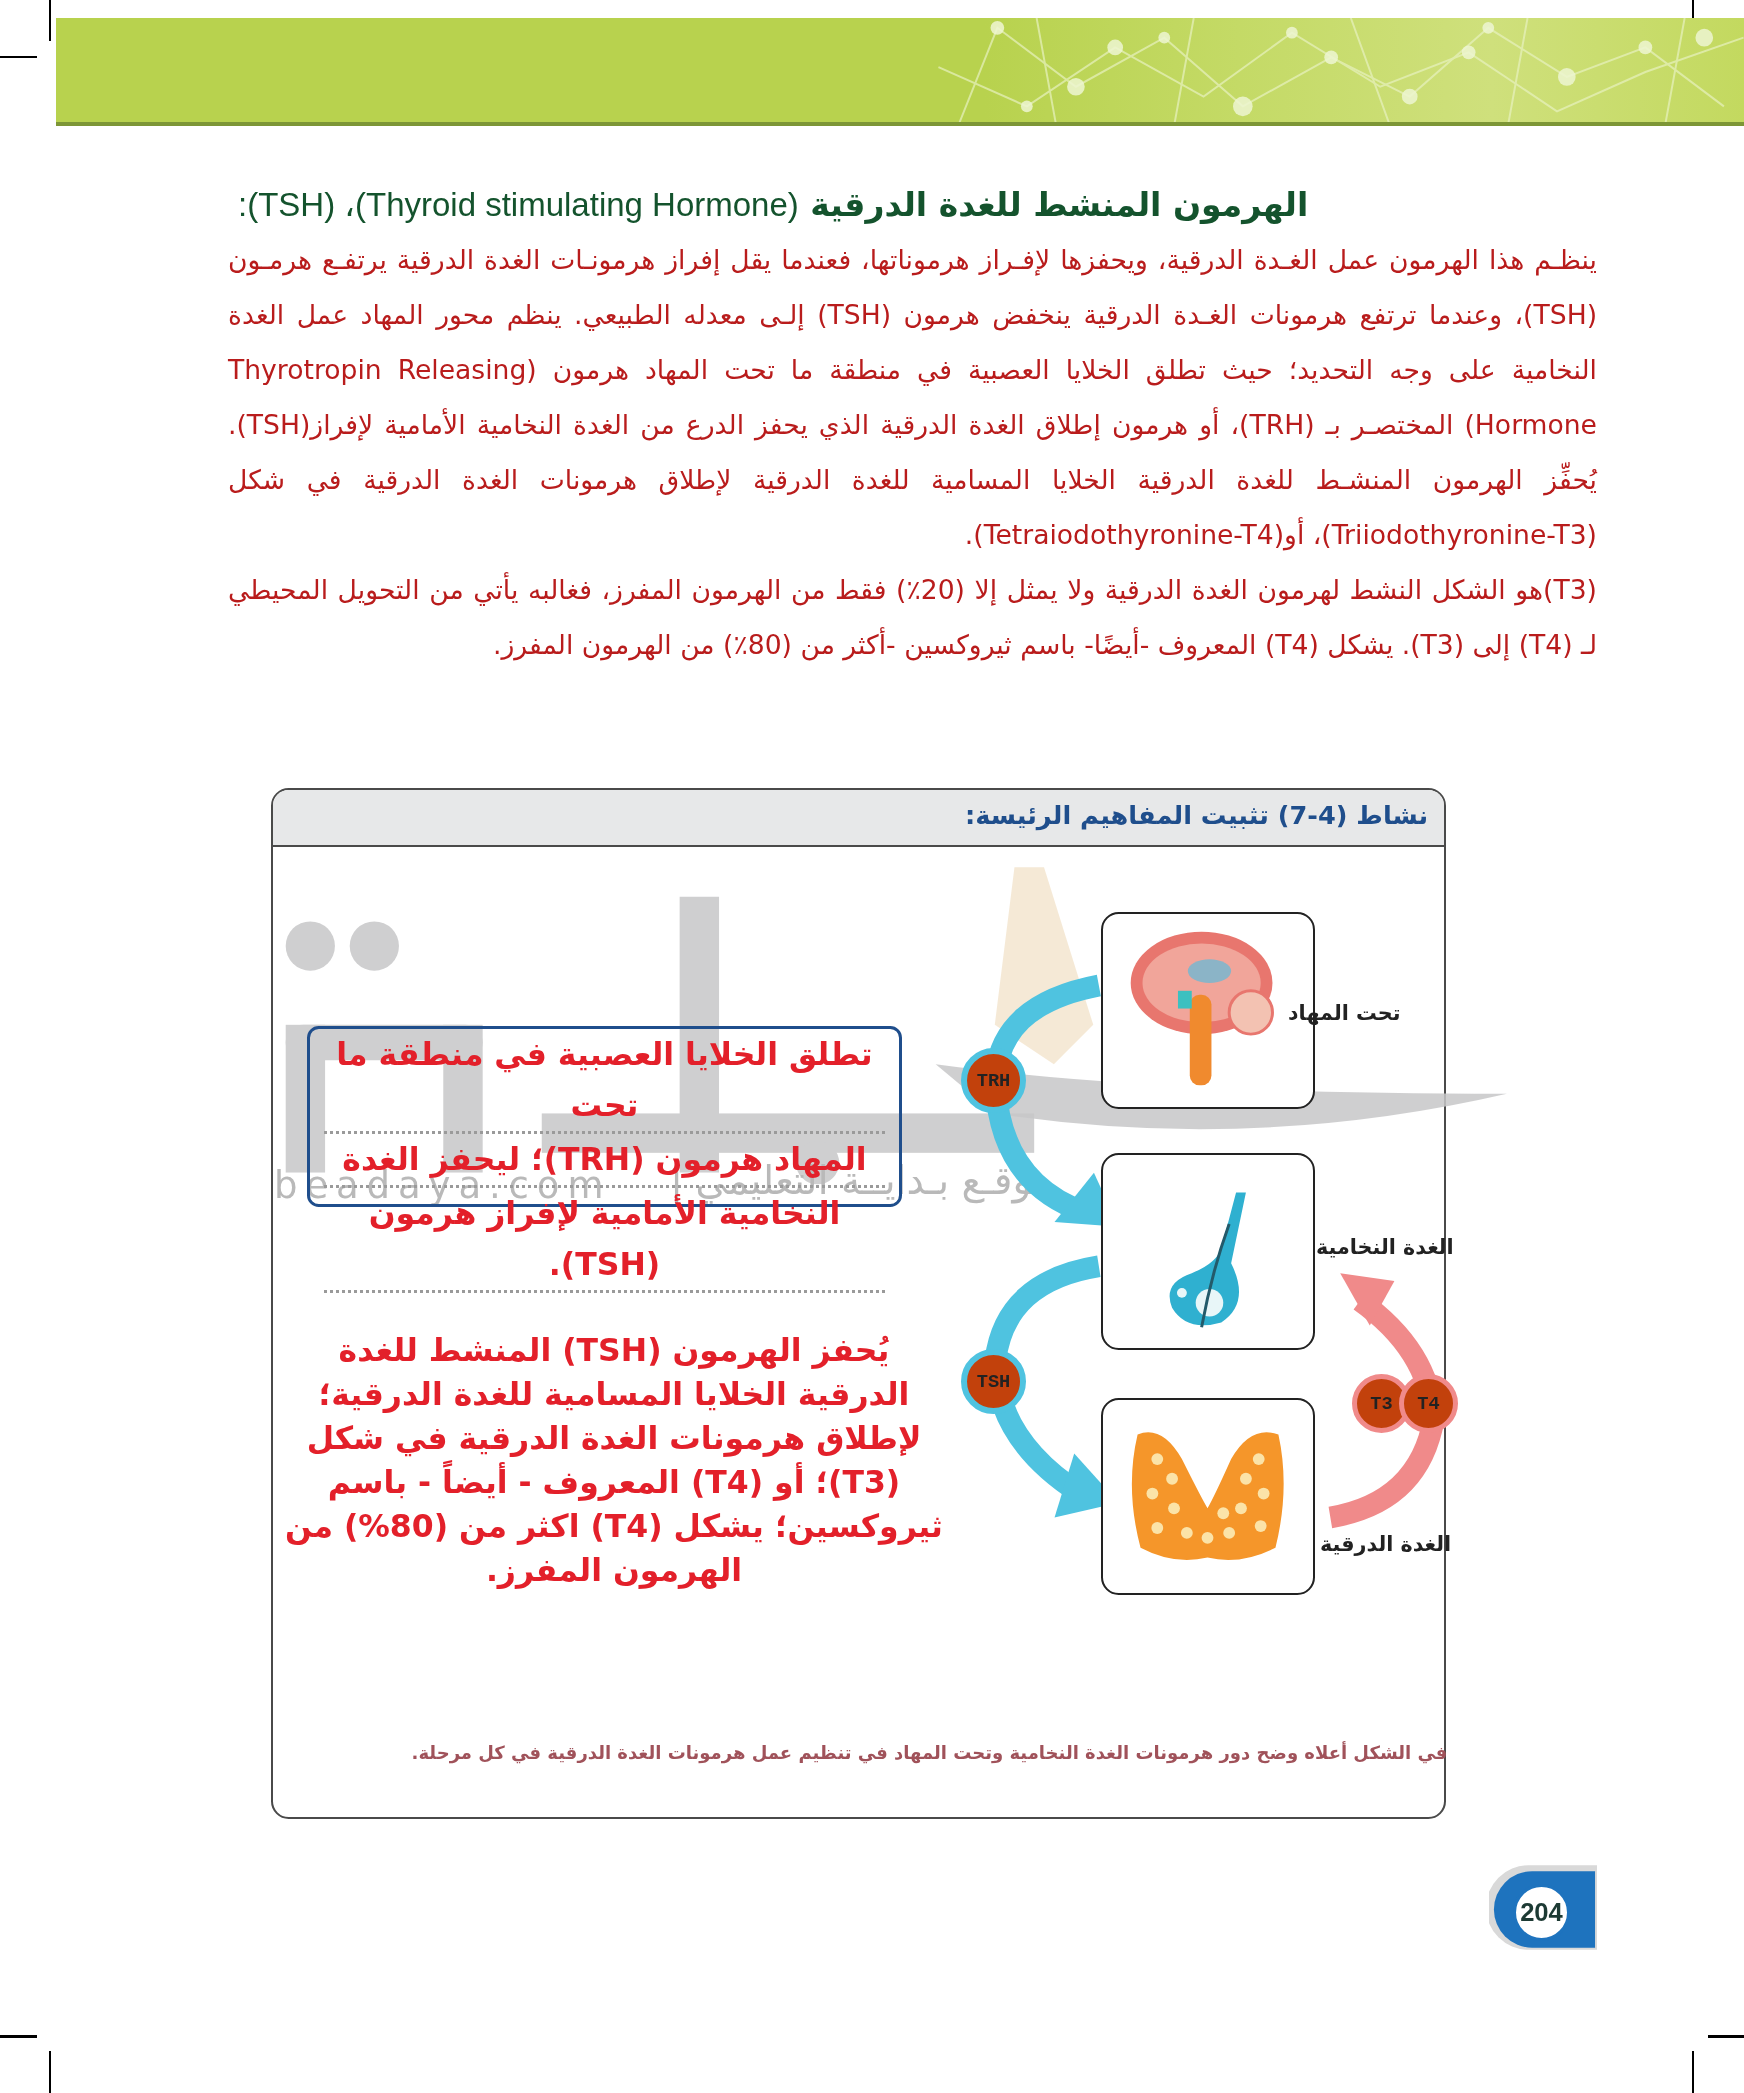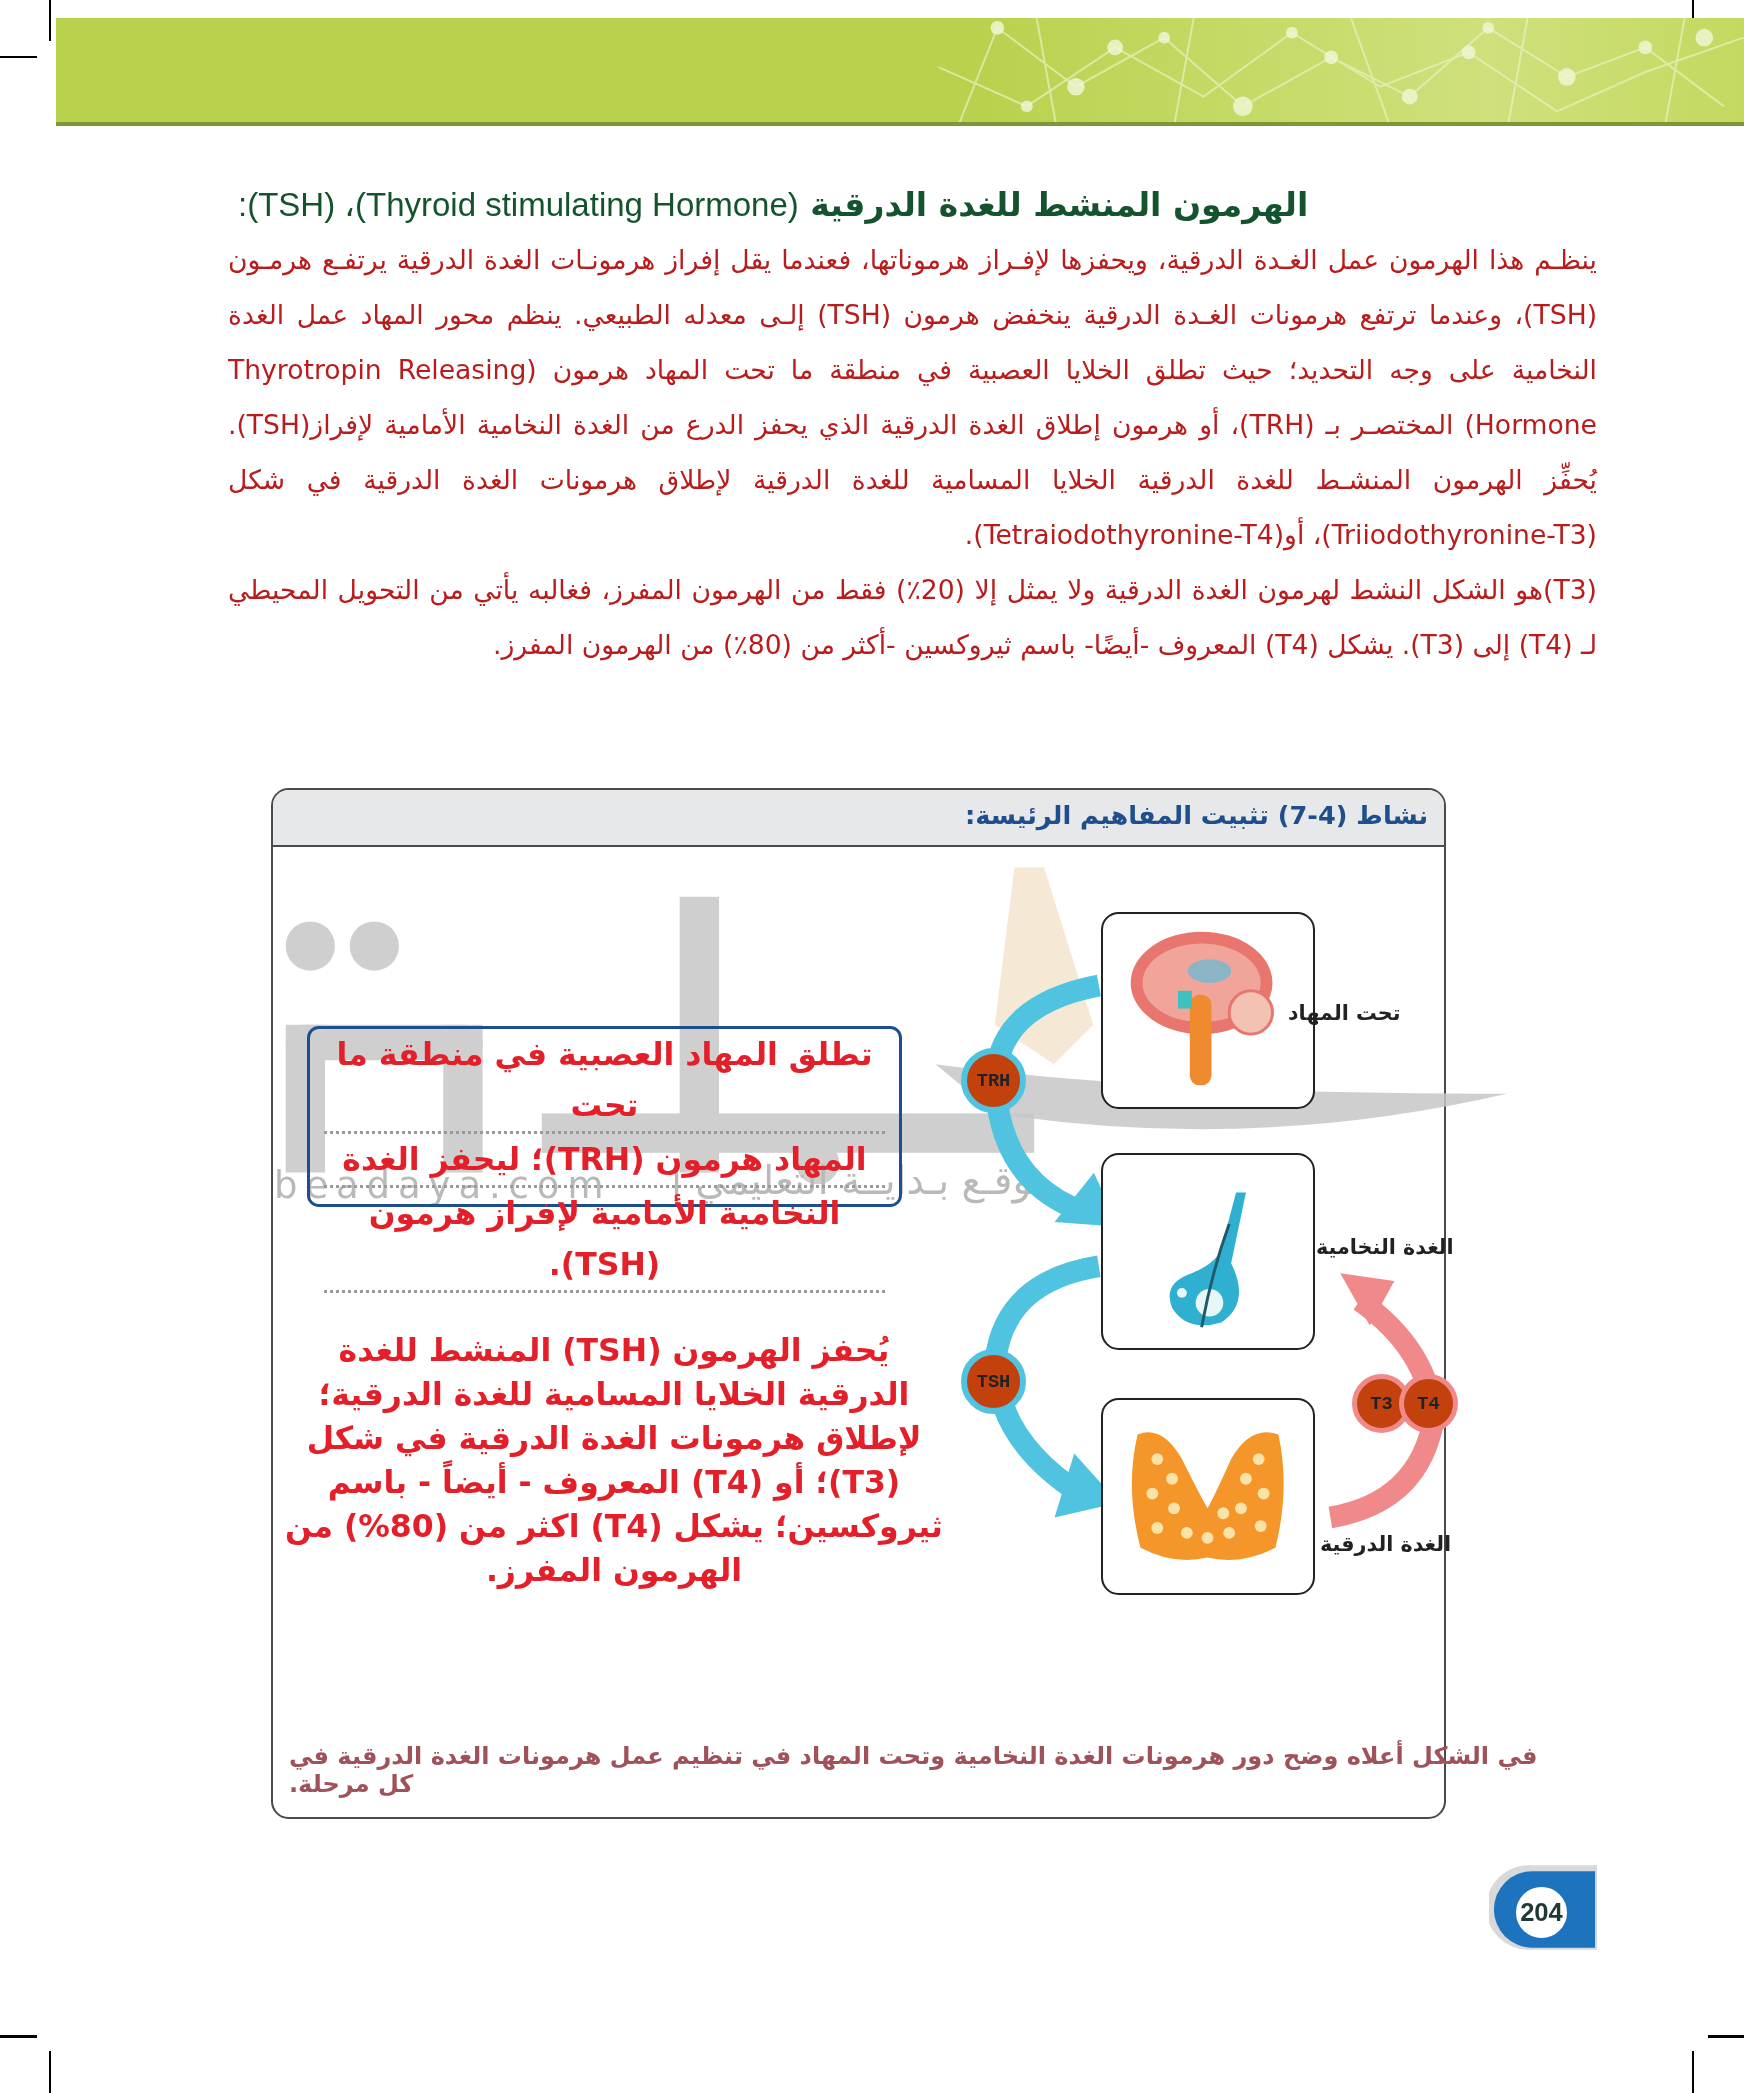--- a/index.html
+++ b/index.html
@@ -89,22 +89,22 @@
   .answer1 .line:last-child { border-bottom: 3px dotted #9a9a9a; }
   .answer2 {
     position: absolute; left: 284px; top: 1328px; width: 660px;
     direction: rtl; text-align: center;
     font-family: "DejaVu Sans", sans-serif; font-weight: bold; font-size: 31.5px;
     color: #e3202a; line-height: 44px;
   }
 
   .question {
     position: absolute; right: 175px; top: 1742px; width: 1281px;
-    direction: rtl; text-align: left;
-    font-family: "DejaVu Sans", sans-serif; font-size: 24px; font-weight: bold; color: #a0525a;
+    direction: rtl; text-align: center;
+    font-family: "DejaVu Sans", sans-serif; font-size: 18px; font-weight: bold; color: #a0525a;
   }
 
   
   .page-badge {
     position: absolute; left: 1489px; top: 1865px; width: 108px; height: 85px;
   }
   .page-num {
     position: absolute; left: 1513px; top: 1884px; width: 57px; height: 57px;
     border-radius: 50%; background: #fff; border: 3px solid #1e73be;
     display: flex; align-items: center; justify-content: center;
@@ -247,21 +247,21 @@
         <circle cx="122" cy="115" r="6"></circle>
     </g>
   </svg>
 </div>
 
 <div class="glabel" style="left:1288px;top:1001px;">تحت المهاد</div>
 <div class="glabel" style="left:1316px;top:1235px;">الغدة النخامية</div>
 <div class="glabel" style="left:1320px;top:1532px;">الغدة الدرقية</div>
 
 <div class="answer1">
-  <div class="line">تطلق المهاد العصبية في منطقة ما تحت</div>
+  <div class="line">تطلق الخلايا العصبية في منطقة ما تحت</div>
   <div class="line">المهاد هرمون (TRH)؛ ليحفز الغدة</div>
   <div class="line">النخامية الأمامية لإفراز هرمون (TSH).</div>
 </div>
 
 <div class="answer2">يُحفز الهرمون (TSH) المنشط للغدة الدرقية الخلايا المسامية للغدة الدرقية؛ لإطلاق هرمونات الغدة الدرقية في شكل (T3)؛ أو (T4) المعروف - أيضاً - باسم ثيروكسين؛ يشكل (T4) اكثر من (80%) من الهرمون المفرز.</div>
 
 <div class="question">في الشكل أعلاه وضح دور هرمونات الغدة النخامية وتحت المهاد في تنظيم عمل هرمونات الغدة الدرقية في كل مرحلة.</div>
 
 <svg class="page-badge" width="108" height="85" viewBox="0 0 110 86">
   <path d="M40 0 L110 0 L110 86 L40 86 A43 43 0 0 1 40 0 Z" fill="#d9d9d9"></path>

